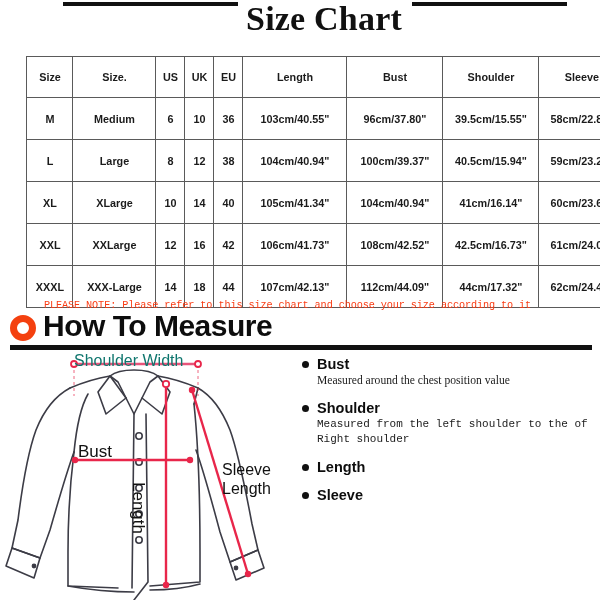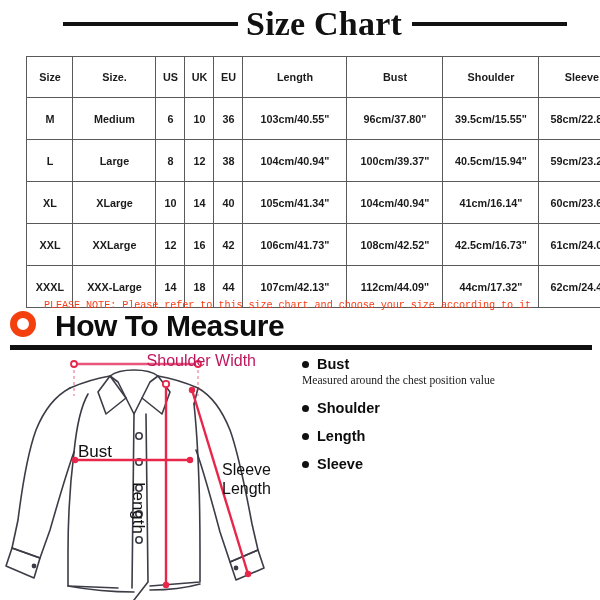--- a/index.html
+++ b/index.html
@@ -8,21 +8,21 @@
     background:#ffffff;
     font-family:"Liberation Sans", sans-serif;
     overflow:hidden;
     position:relative;
     color:#111;
   }
 
   
   .title-row{
     position:absolute; left:0; top:2px; width:600px; height:44px;
-    display:flex; align-items:center; justify-content:center;
+    display:flex; justify-content:center;
   }
   .title-rule{ height:4px; background:#111; }
   .title-rule.left{ width:175px; margin-right:8px; margin-left:30px;}
   .title-rule.right{ width:155px; margin-left:10px; }
   .title-text{
     font-family:"Liberation Serif", serif;
     font-size:34px; font-weight:700; line-height:1;
     white-space:nowrap; letter-spacing:.2px;
   }
 
@@ -56,41 +56,41 @@
     font-family:"Liberation Mono", monospace;
     font-size:10.2px;
     color:#fa3c14;
     white-space:nowrap;
     letter-spacing:-0.1px;
   }
 
   
   .htm-row{
     position:absolute; left:10px; top:311px;
-    display:flex; align-items:flex-start; gap:19px;
+    display:flex; align-items:flex-end; gap:7px;
   }
   .ring{
     width:26px;height:26px;border-radius:50%;
     border:7px solid #f4400f; box-sizing:border-box;
   }
   .htm-text{
     font-size:30px; font-weight:bold; letter-spacing:-0.5px;
     font-family:"Liberation Sans", sans-serif;
     color:#0d0d0d; line-height:1;
   }
   .htm-underline{
     position:absolute; left:10px; top:345px; width:582px; height:5px; background:#111;
   }
 
   
   .diagram{ position:absolute; left:0px; top:352px; width:300px; height:248px; }
   .shoulder-label{
-    position:absolute; left:56px; top:352px;
-    width:200px; text-align:right;
-    font-size:16px; color:#be185d;
+    position:absolute; left:74px; top:352px;
+    width:200px; text-align:left;
+    font-size:16px; color:#0f766e;
   }
   .bust-label{
     position:absolute; left:78px; top:442px;
     font-size:17px; color:#111;
   }
   .length-label{
     position:absolute; left:148px; top:482px;
     font-size:17px; color:#111;
     transform:rotate(90deg); transform-origin:left top;
     white-space:nowrap;
@@ -102,21 +102,21 @@
 
   
   .measure-list{ position:absolute; left:302px; top:356px; width:290px; }
   .m-item{ margin-bottom:12px; }
   .m-head{
     display:flex; align-items:center; gap:8px;
     font-size:14.5px; font-weight:bold; color:#0d0d0d;
   }
   .dot{ width:7px;height:7px;border-radius:50%;background:#111;flex:0 0 auto; }
   .m-desc{
-    margin-top:1px;
+    margin-left:15px; margin-top:1px;
     font-size:11.6px; line-height:15px; color:#1b1b1b;
     font-family:"Liberation Serif", serif;
   }
   .m-desc.mono{
     font-family:"Liberation Mono", monospace;
     font-size:11px; line-height:15px;
   }
 </style>
 </head>
 <body>
@@ -303,20 +303,21 @@
       <span>Bust</span>
     </div>
     <div class="m-desc">Measured around the chest position value</div>
   </div>
 
   <div class="m-item">
     <div class="m-head">
       <span class="dot"></span>
       <span>Shoulder</span>
     </div>
+    <div class="m-desc mono">Measured from the left shoulder to the of Right shoulder</div>
   </div>
 
   <div class="m-item">
     <div class="m-head">
       <span class="dot"></span>
       <span>Length</span>
     </div>
   </div>
 
   <div class="m-item">

